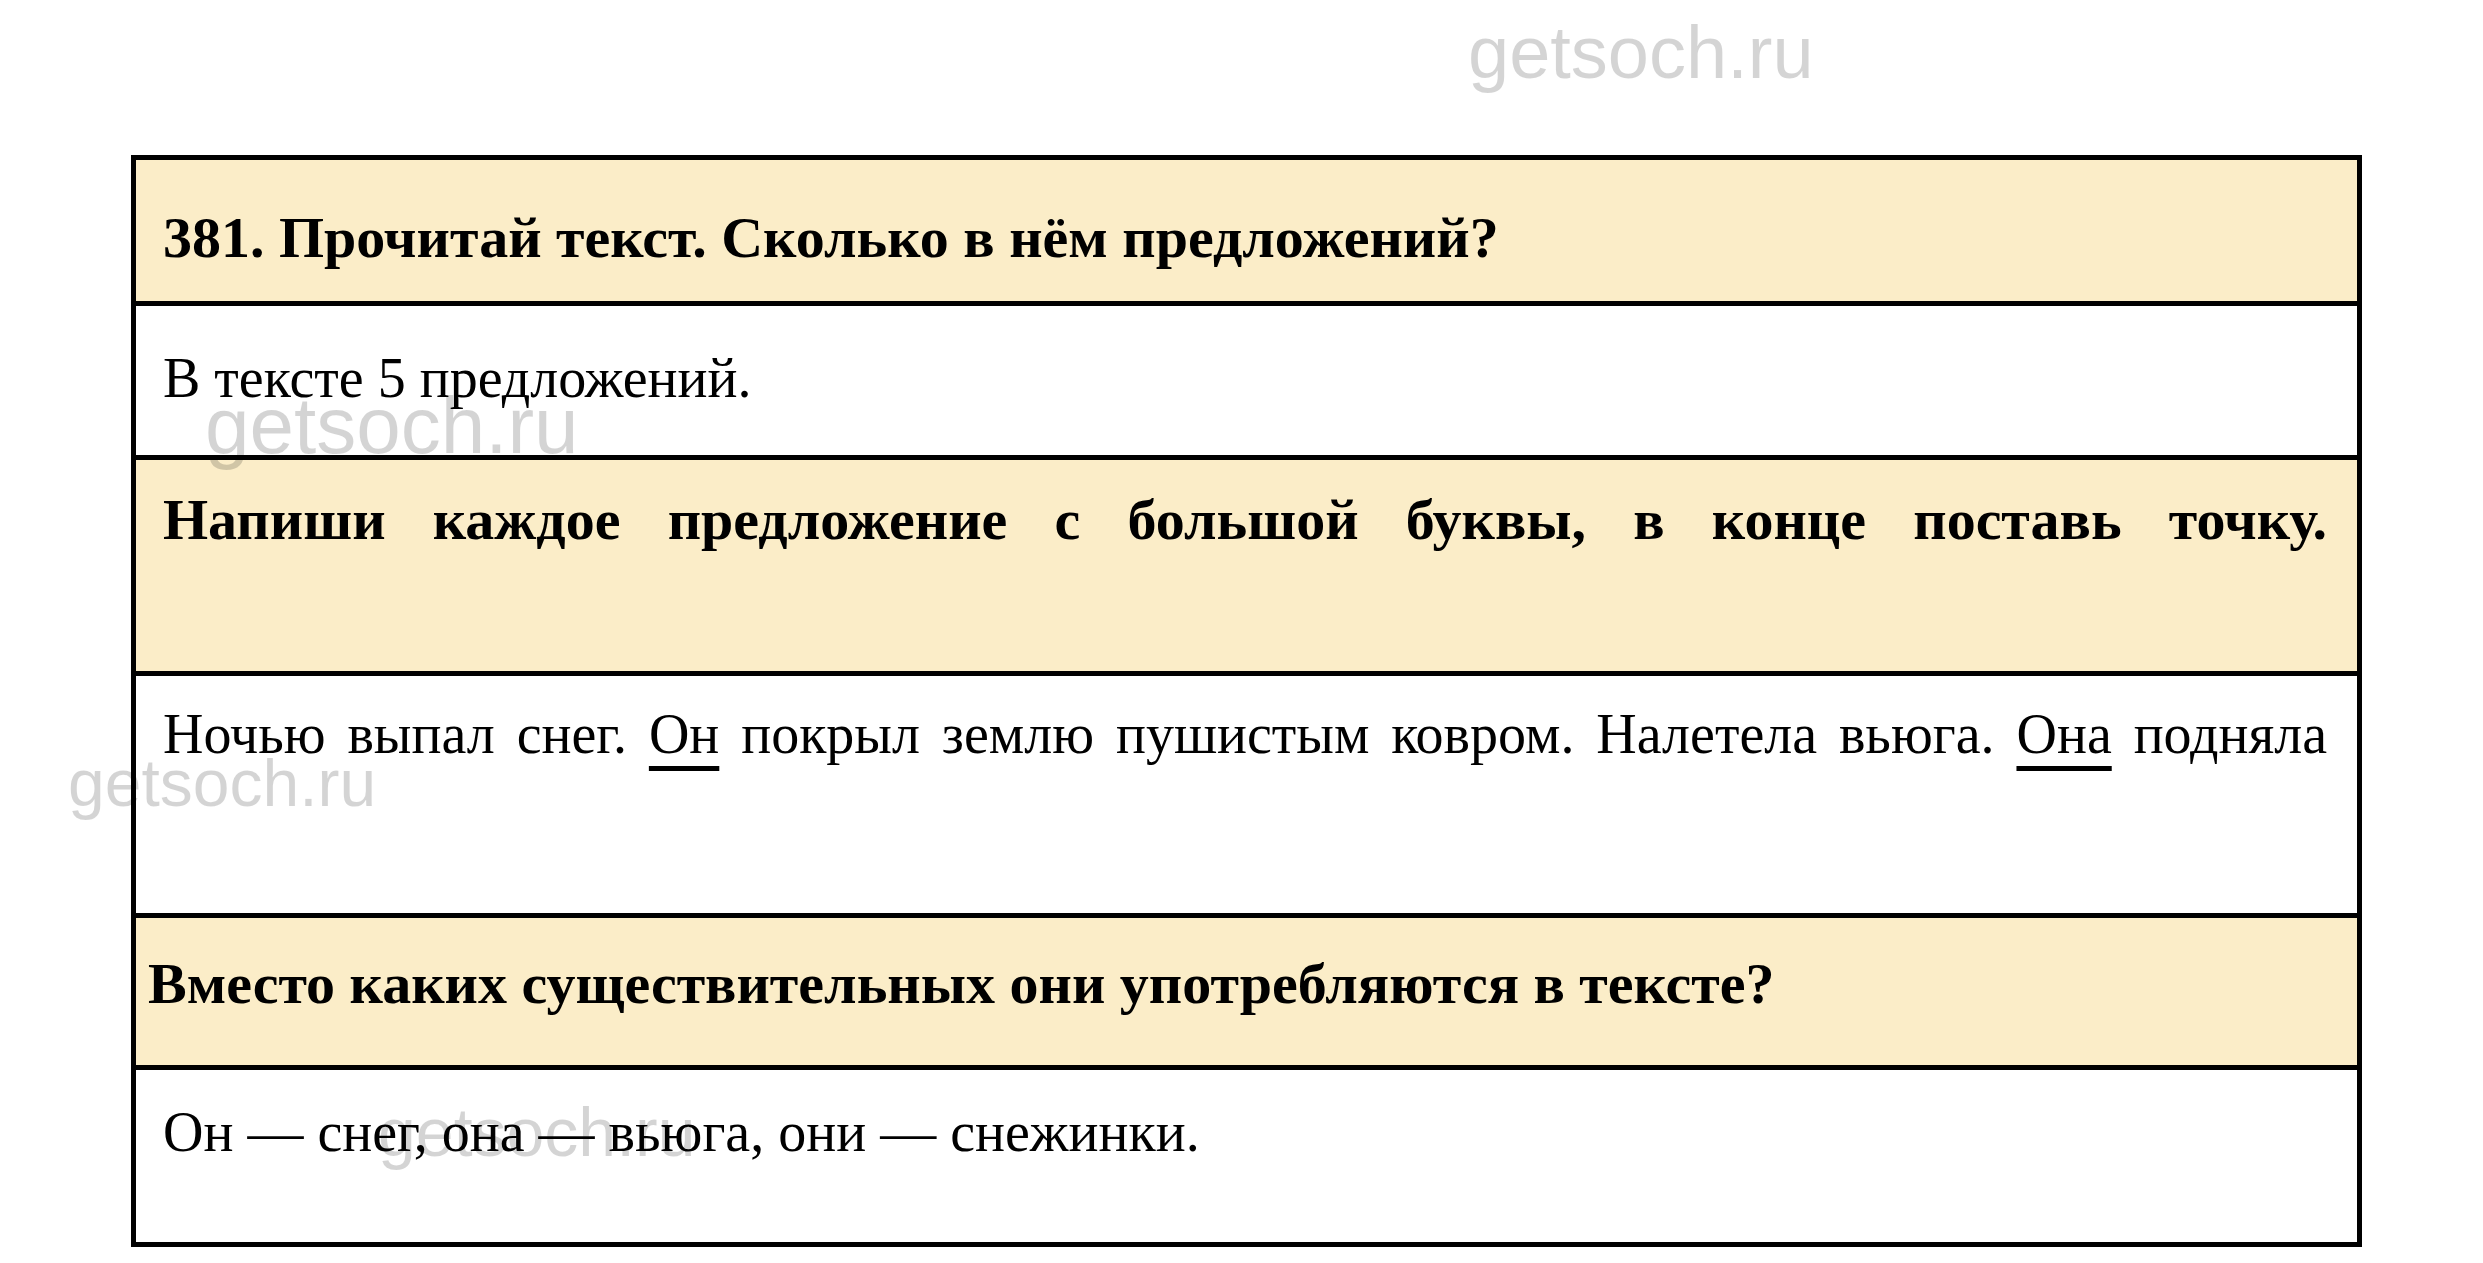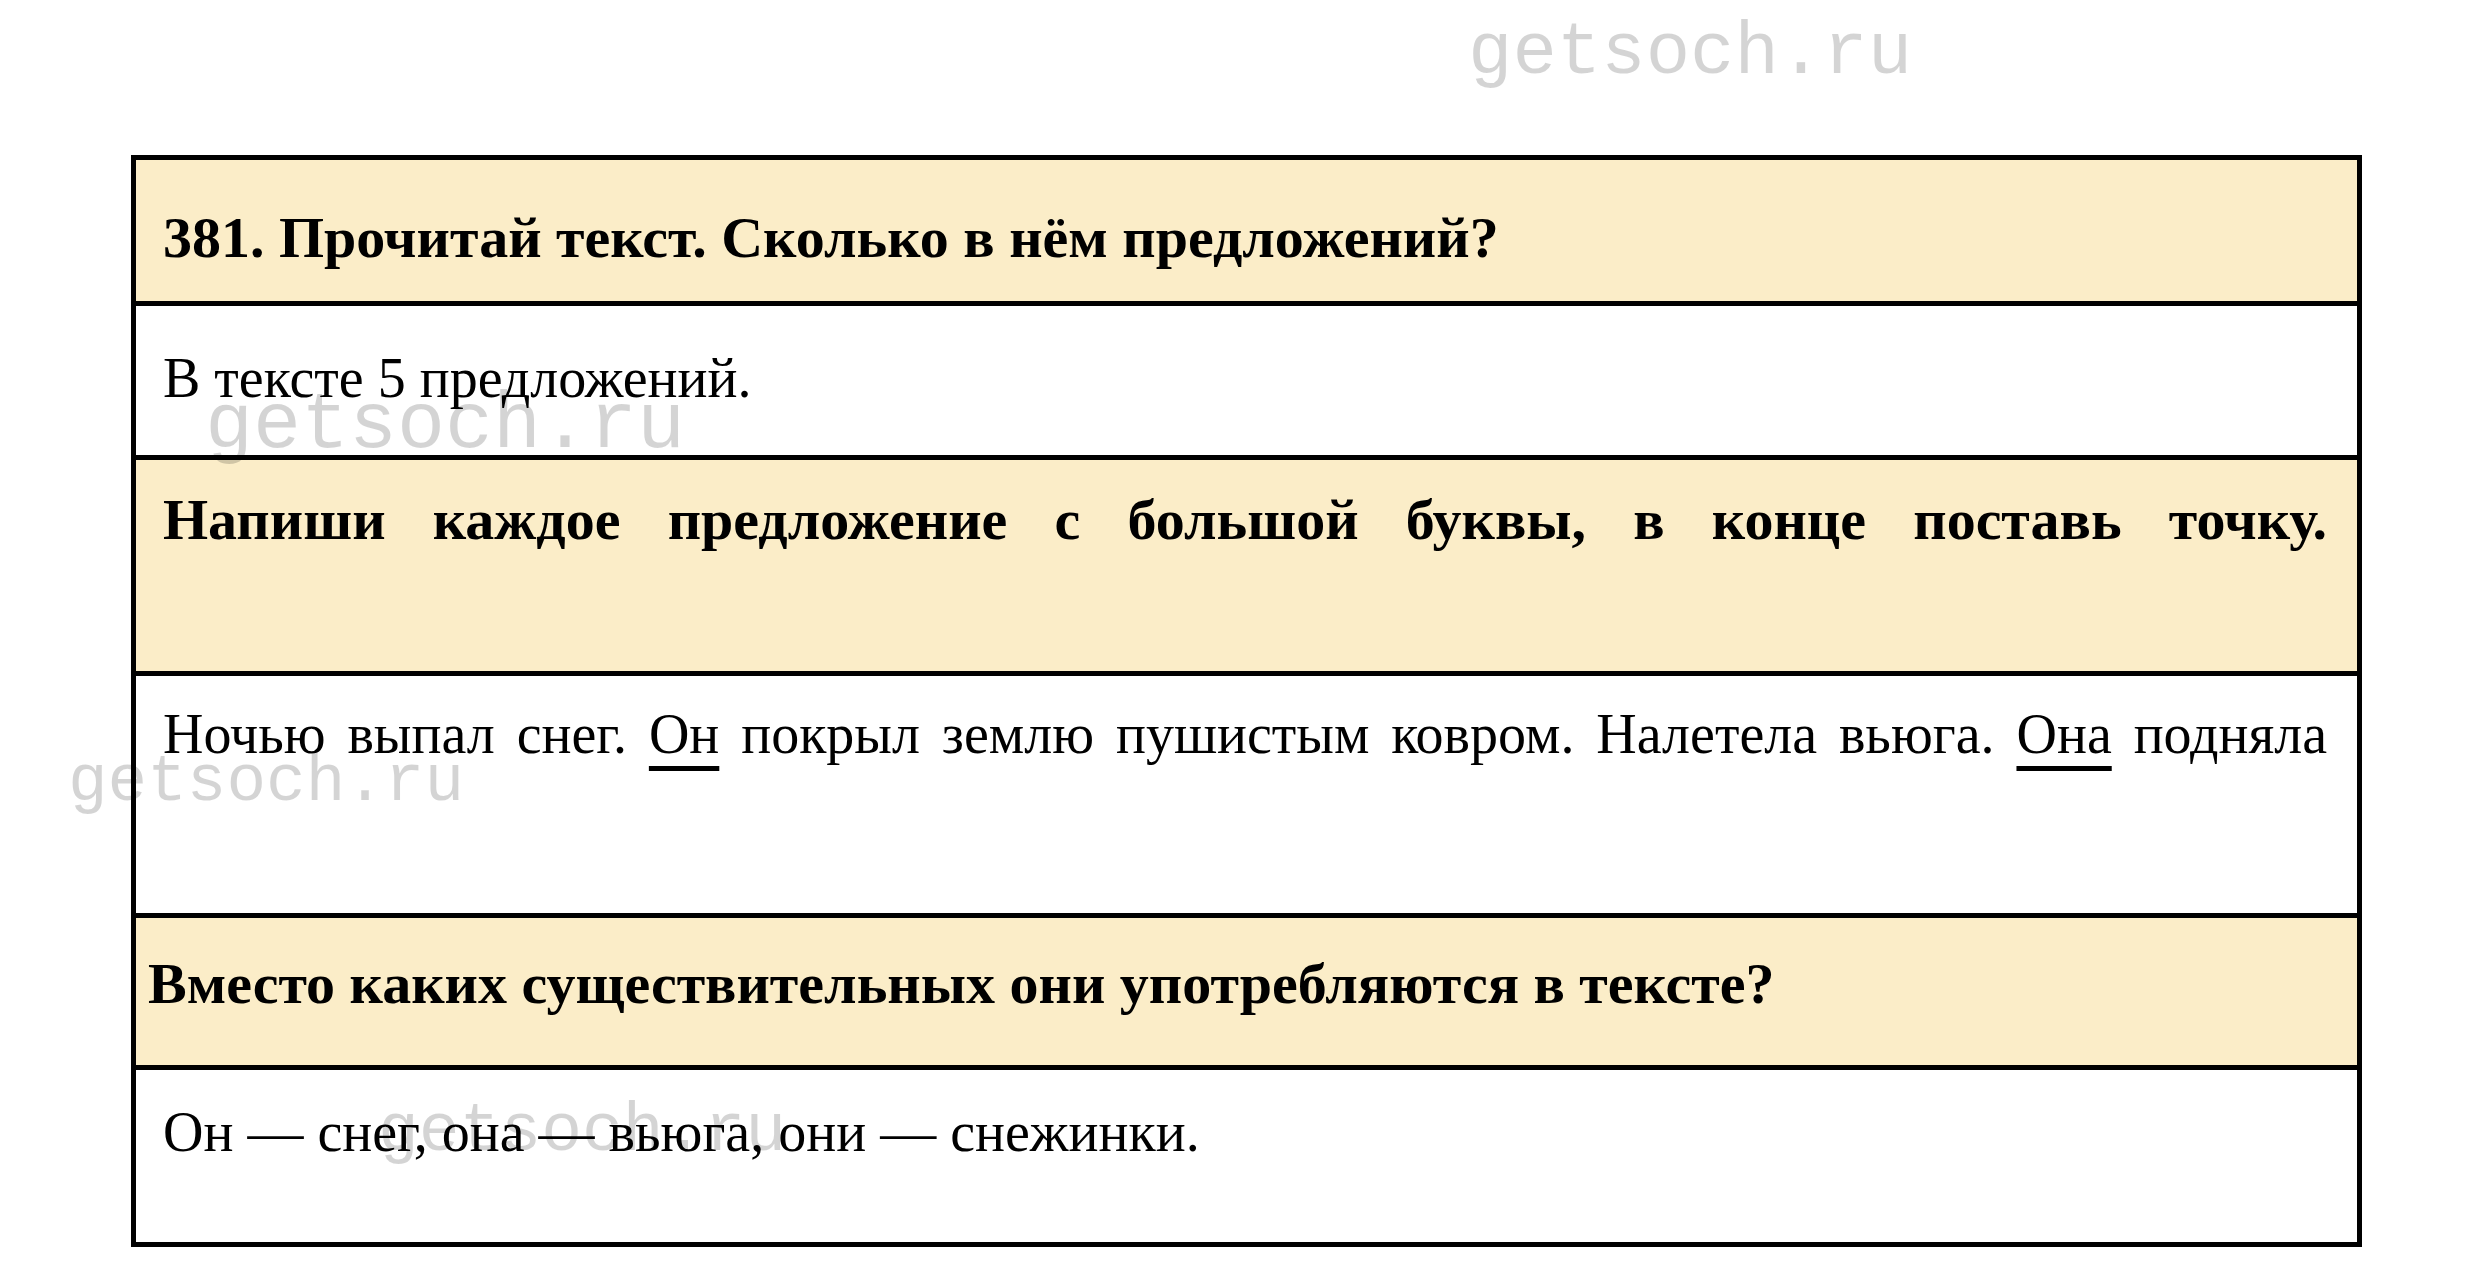--- a/index.html
+++ b/index.html
@@ -10,21 +10,21 @@
     height: 1263px;
     position: relative;
     overflow: hidden;
     font-family: "Liberation Serif", serif;
   }
 
   
   .wm {
     position: absolute;
     z-index: 1;
-    font-family: Liberation Mono, monospace;
+    font-family: Liberation Sans, sans-serif;
     color: rgba(0, 0, 0, 0.17);
     line-height: 1;
     white-space: nowrap;
     pointer-events: none;
   }
   .wm-top    { left: 1468px; top: 16px;   font-size: 74px; }
   .wm-ans1   { left: 205px;  top: 386px;  font-size: 80px; }
   .wm-text   { left: 68px;   top: 750px;  font-size: 66px; }
   .wm-ans3   { left: 378px;  top: 1098px; font-size: 68px; }
 

